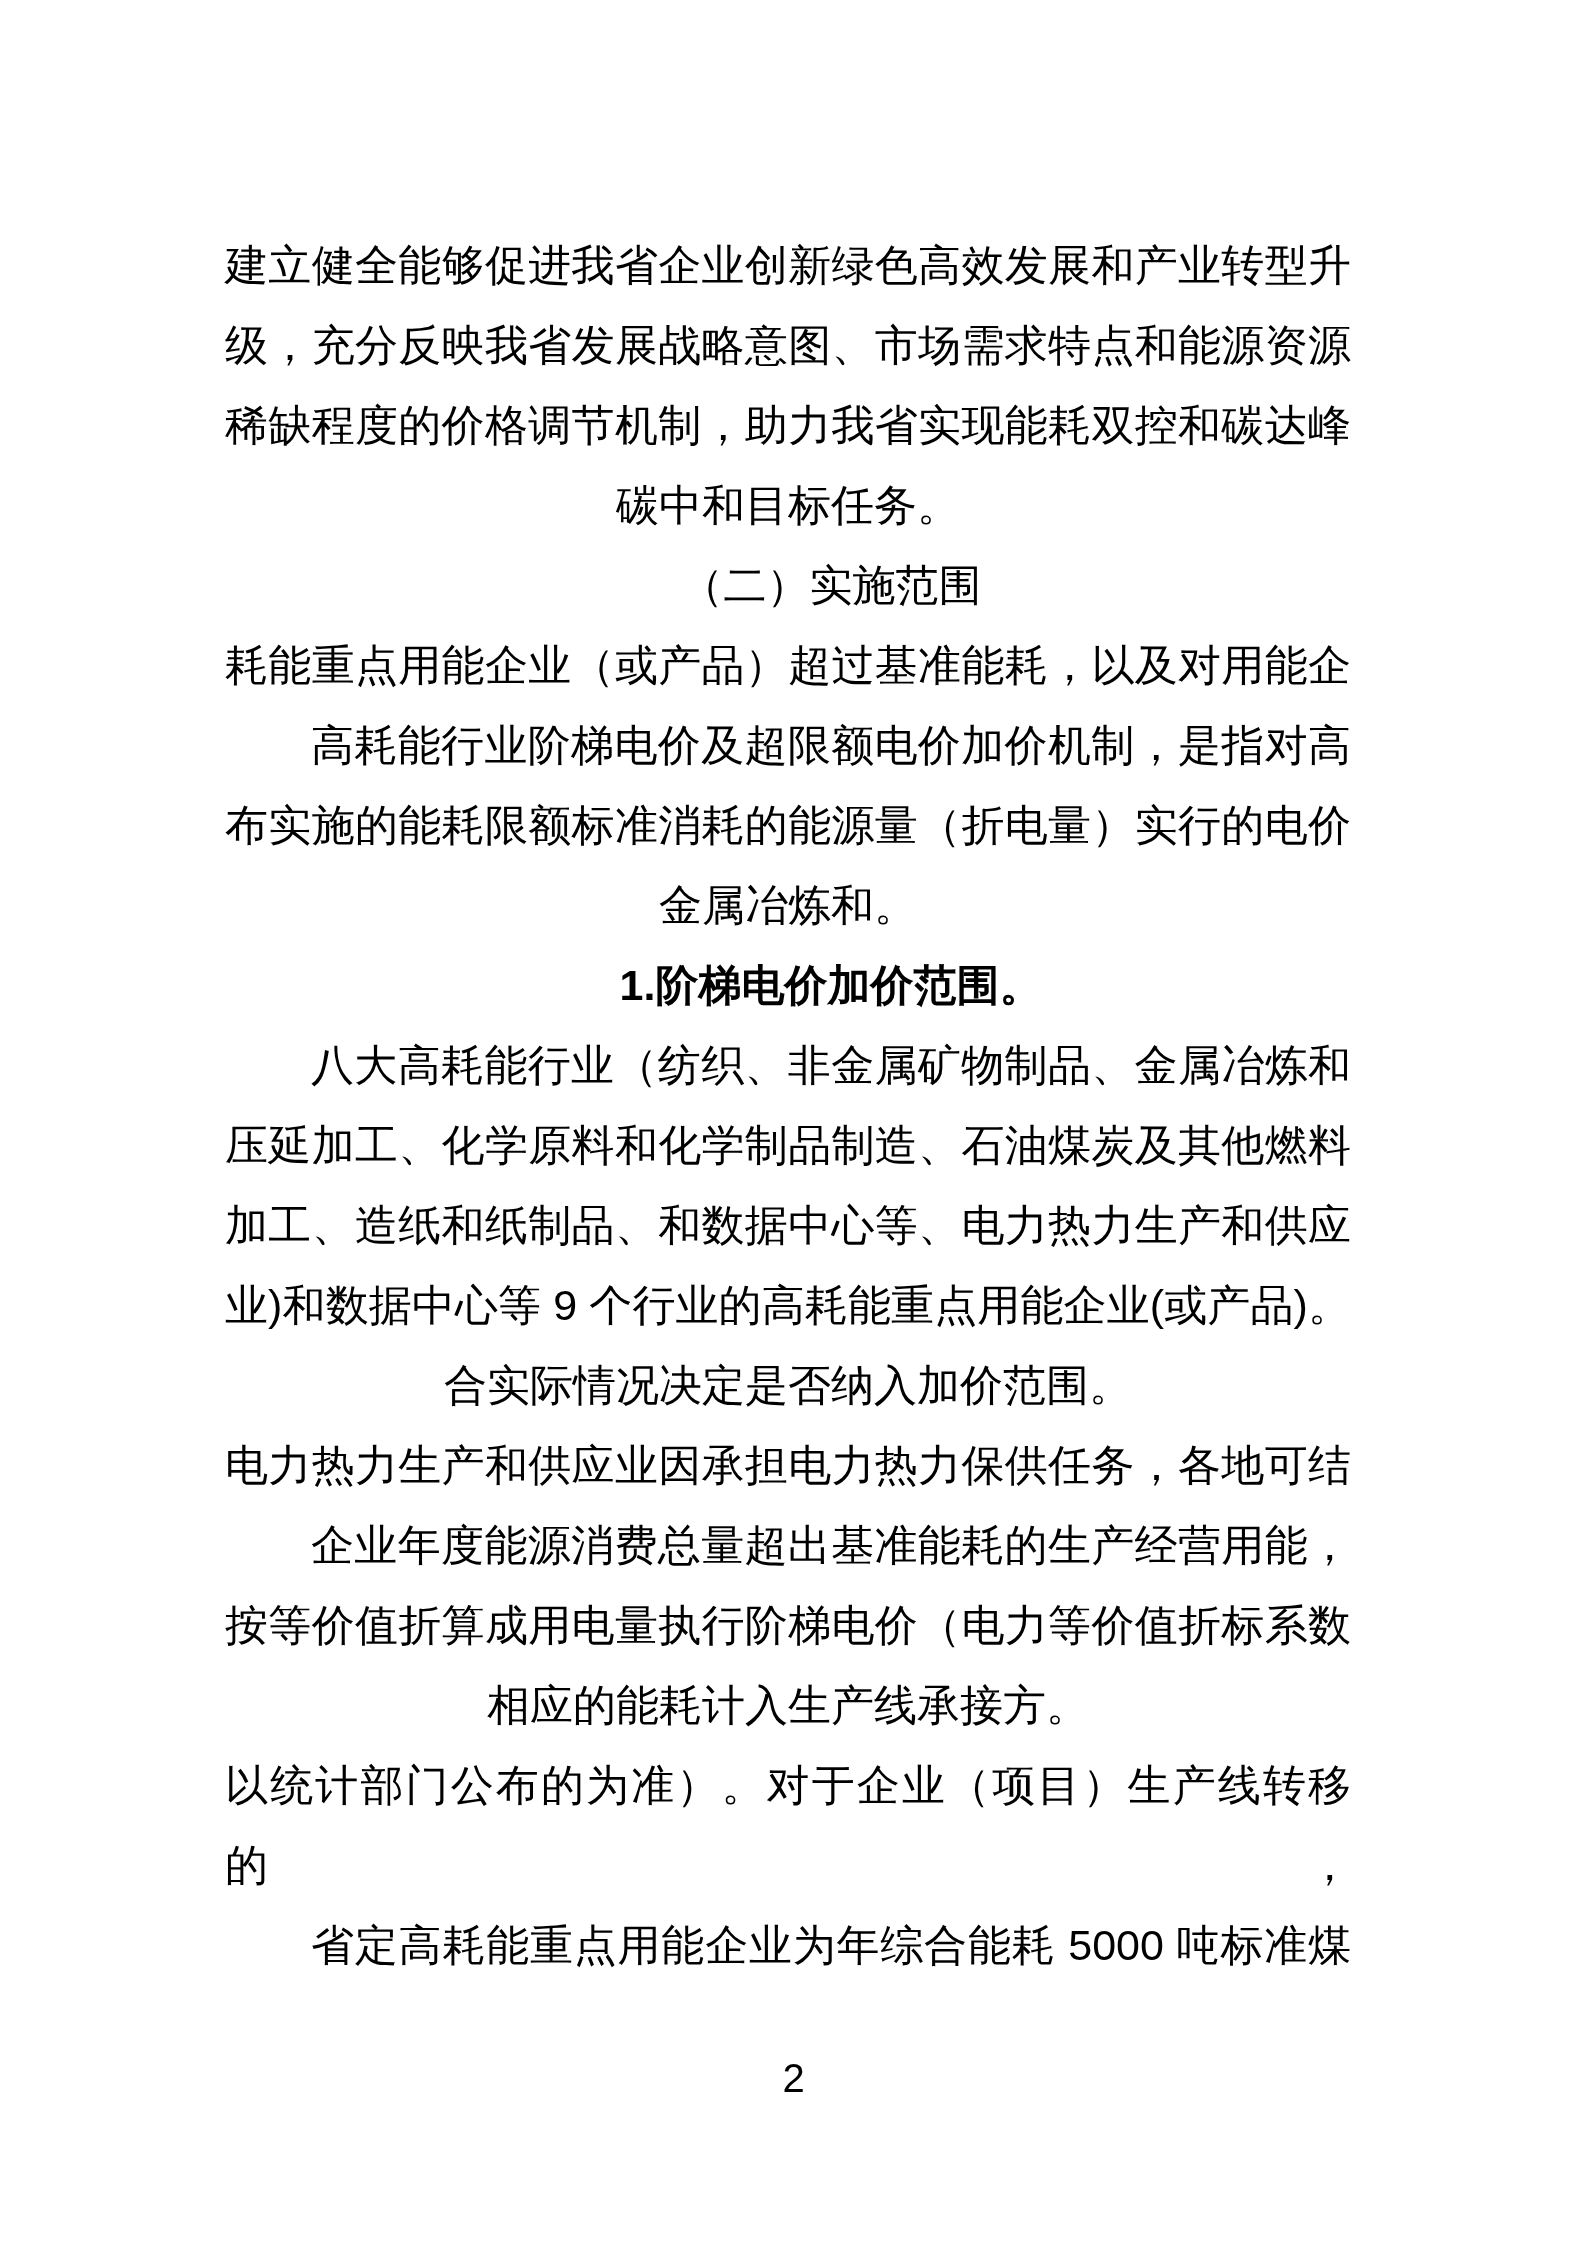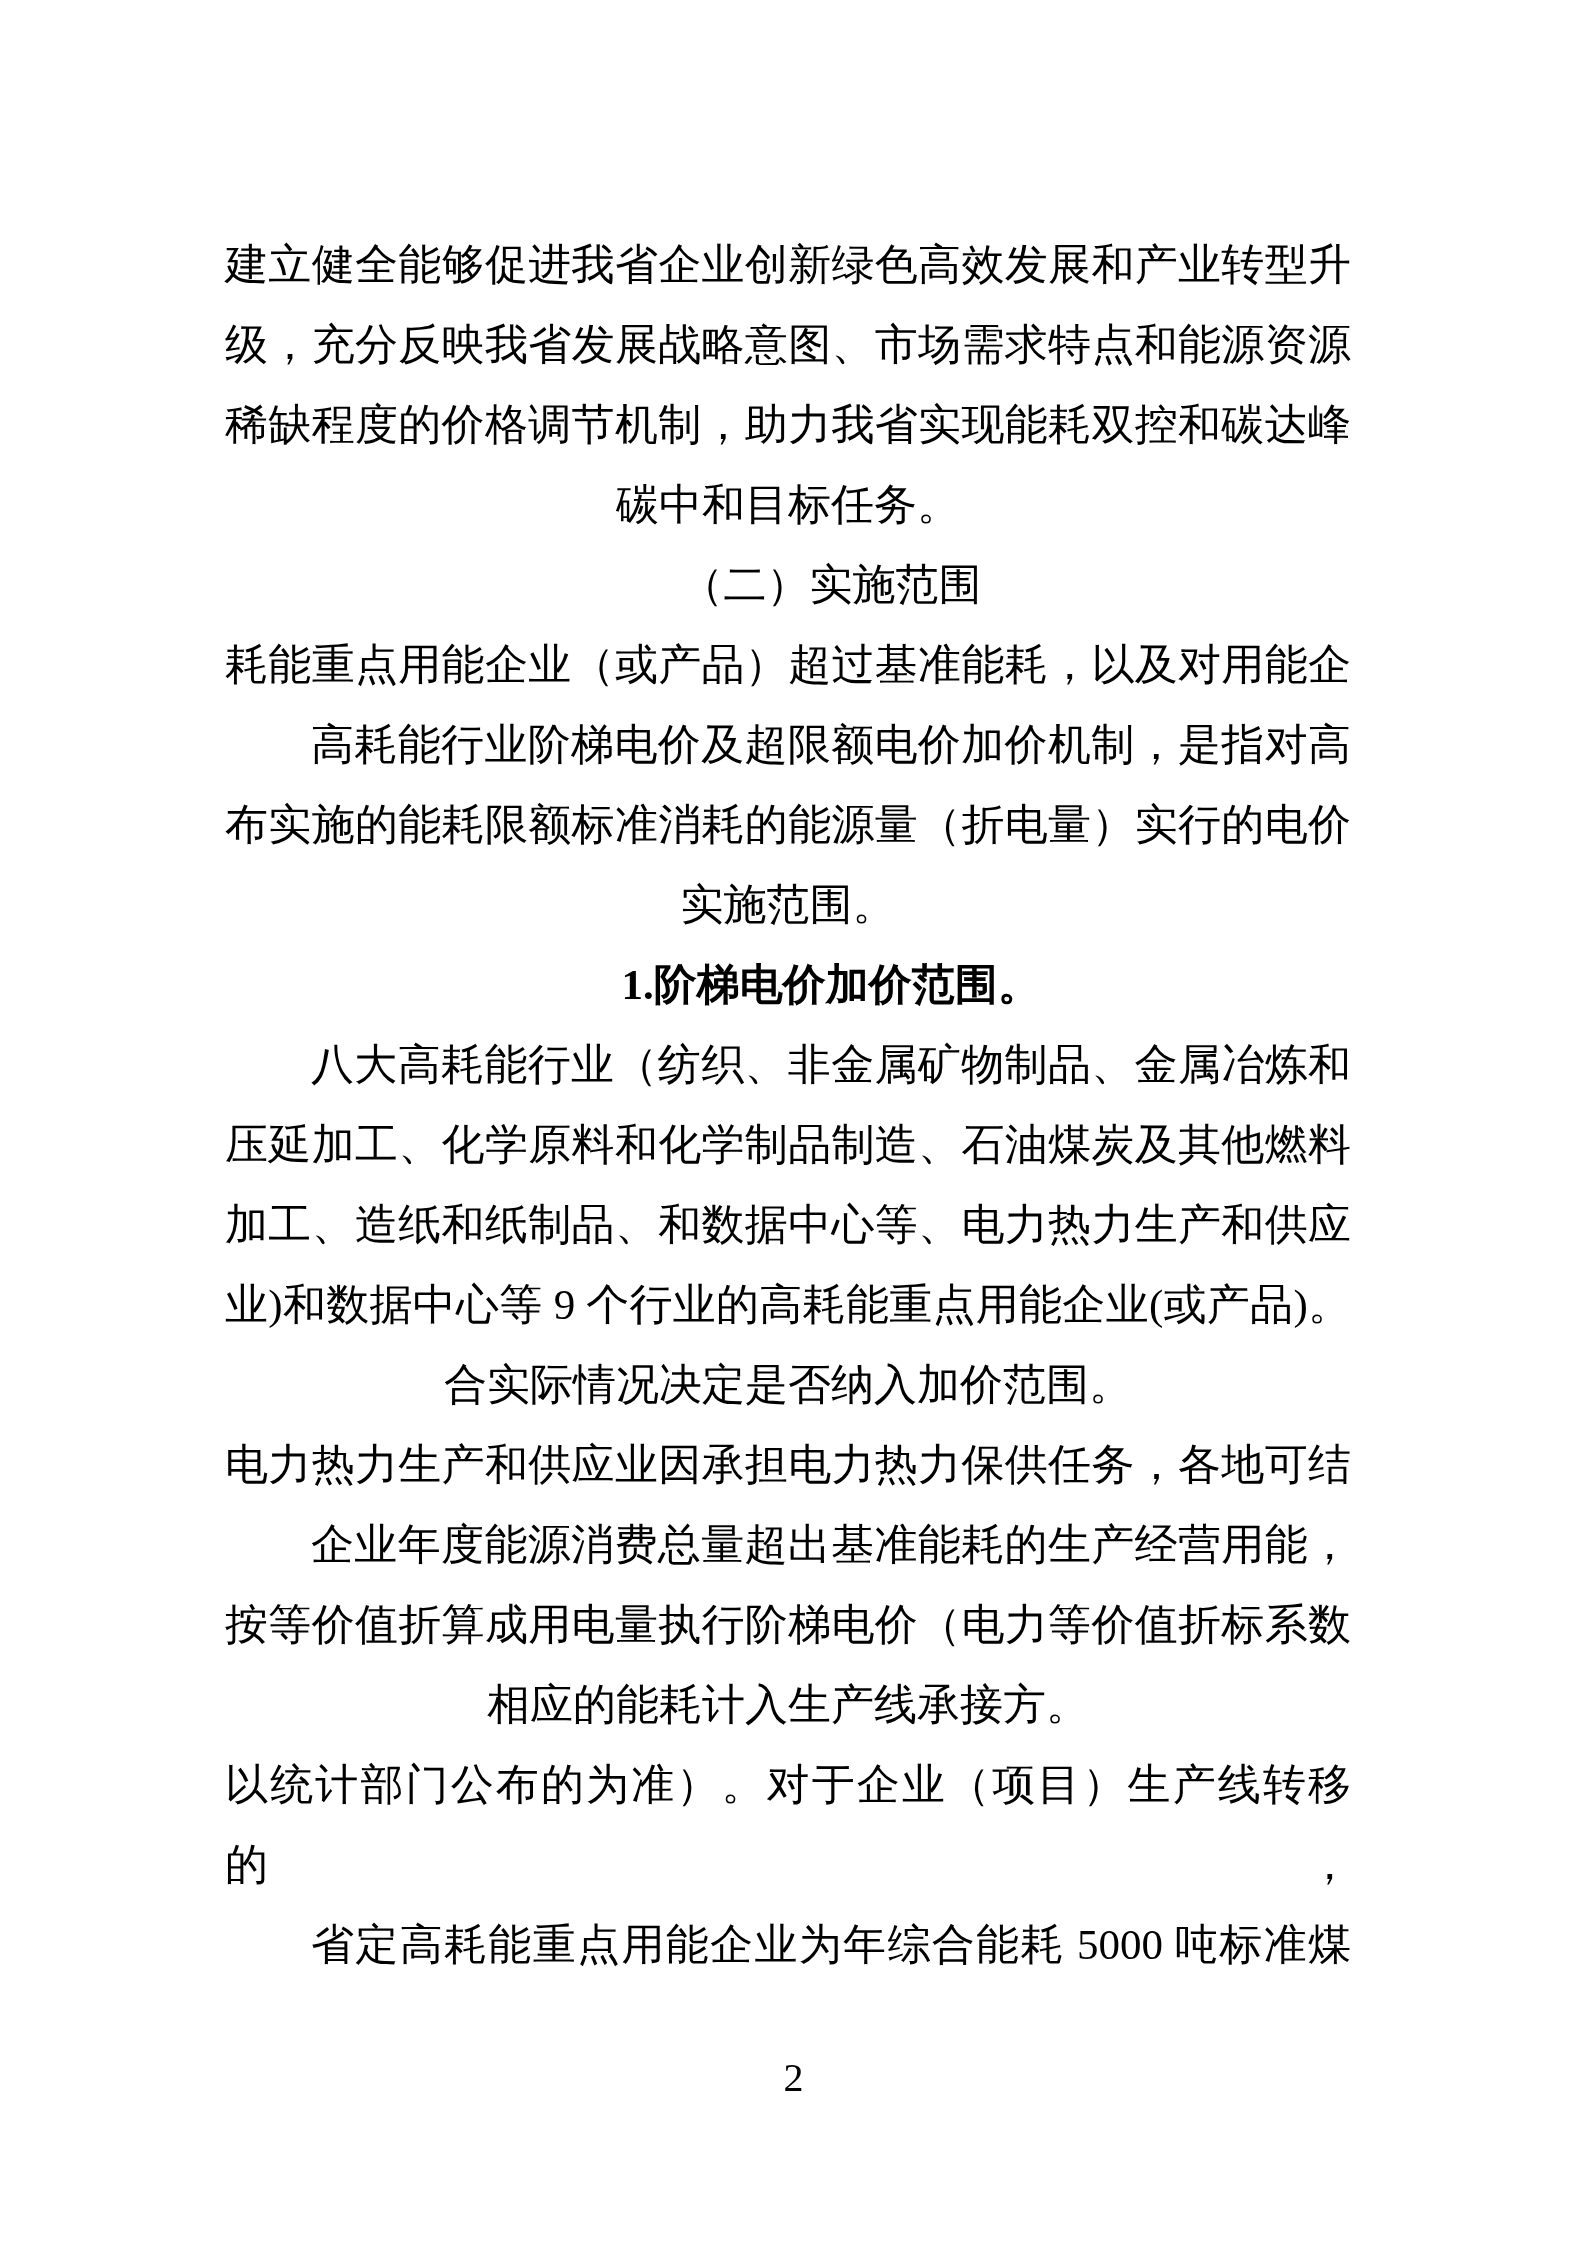--- a/index.html
+++ b/index.html
@@ -6,21 +6,21 @@
     margin: 0;
     padding: 0;
     background: #ffffff;
   }
   .page {
     position: relative;
     width: 1587px;
     height: 2245px;
     background: #ffffff;
     color: #000000;
-    font-family: Liberation Serif, serif;
+    font-family: Liberation Sans, sans-serif;
     overflow: hidden;
   }
   .content {
     position: absolute;
     left: 225px;
     top: 225px;
     width: 1126px;
     font-size: 43px;
     line-height: 80px;
     letter-spacing: 0;
@@ -60,21 +60,21 @@
 <div class="page">
   <div class="content">
     <div class="line just">建立健全能够促进我省企业创新绿色高效发展和产业转型升</div>
     <div class="line just">级，充分反映我省发展战略意图、市场需求特点和能源资源</div>
     <div class="line just">稀缺程度的价格调节机制，助力我省实现能耗双控和碳达峰</div>
     <div class="line">碳中和目标任务。</div>
     <div class="line ind">（二）实施范围</div>
     <div class="line just">耗能重点用能企业（或产品）超过基准能耗，以及对用能企</div>
     <div class="line ind just">高耗能行业阶梯电价及超限额电价加价机制，是指对高</div>
     <div class="line just">布实施的能耗限额标准消耗的能源量（折电量）实行的电价</div>
-    <div class="line">实施范围。</div>
+    <div class="line">金属冶炼和。</div>
     <div class="line ind bold">1.阶梯电价加价范围。</div>
     <div class="line ind just">八大高耗能行业（纺织、非金属矿物制品、金属冶炼和</div>
     <div class="line just">压延加工、化学原料和化学制品制造、石油煤炭及其他燃料</div>
     <div class="line just">加工、造纸和纸制品、和数据中心等、电力热力生产和供应</div>
     <div class="line just">业)和数据中心等 9 个行业的高耗能重点用能企业(或产品)。</div>
     <div class="line">合实际情况决定是否纳入加价范围。</div>
     <div class="line just">电力热力生产和供应业因承担电力热力保供任务，各地可结</div>
     <div class="line ind just">企业年度能源消费总量超出基准能耗的生产经营用能，</div>
     <div class="line just">按等价值折算成用电量执行阶梯电价（电力等价值折标系数</div>
     <div class="line">相应的能耗计入生产线承接方。</div>

